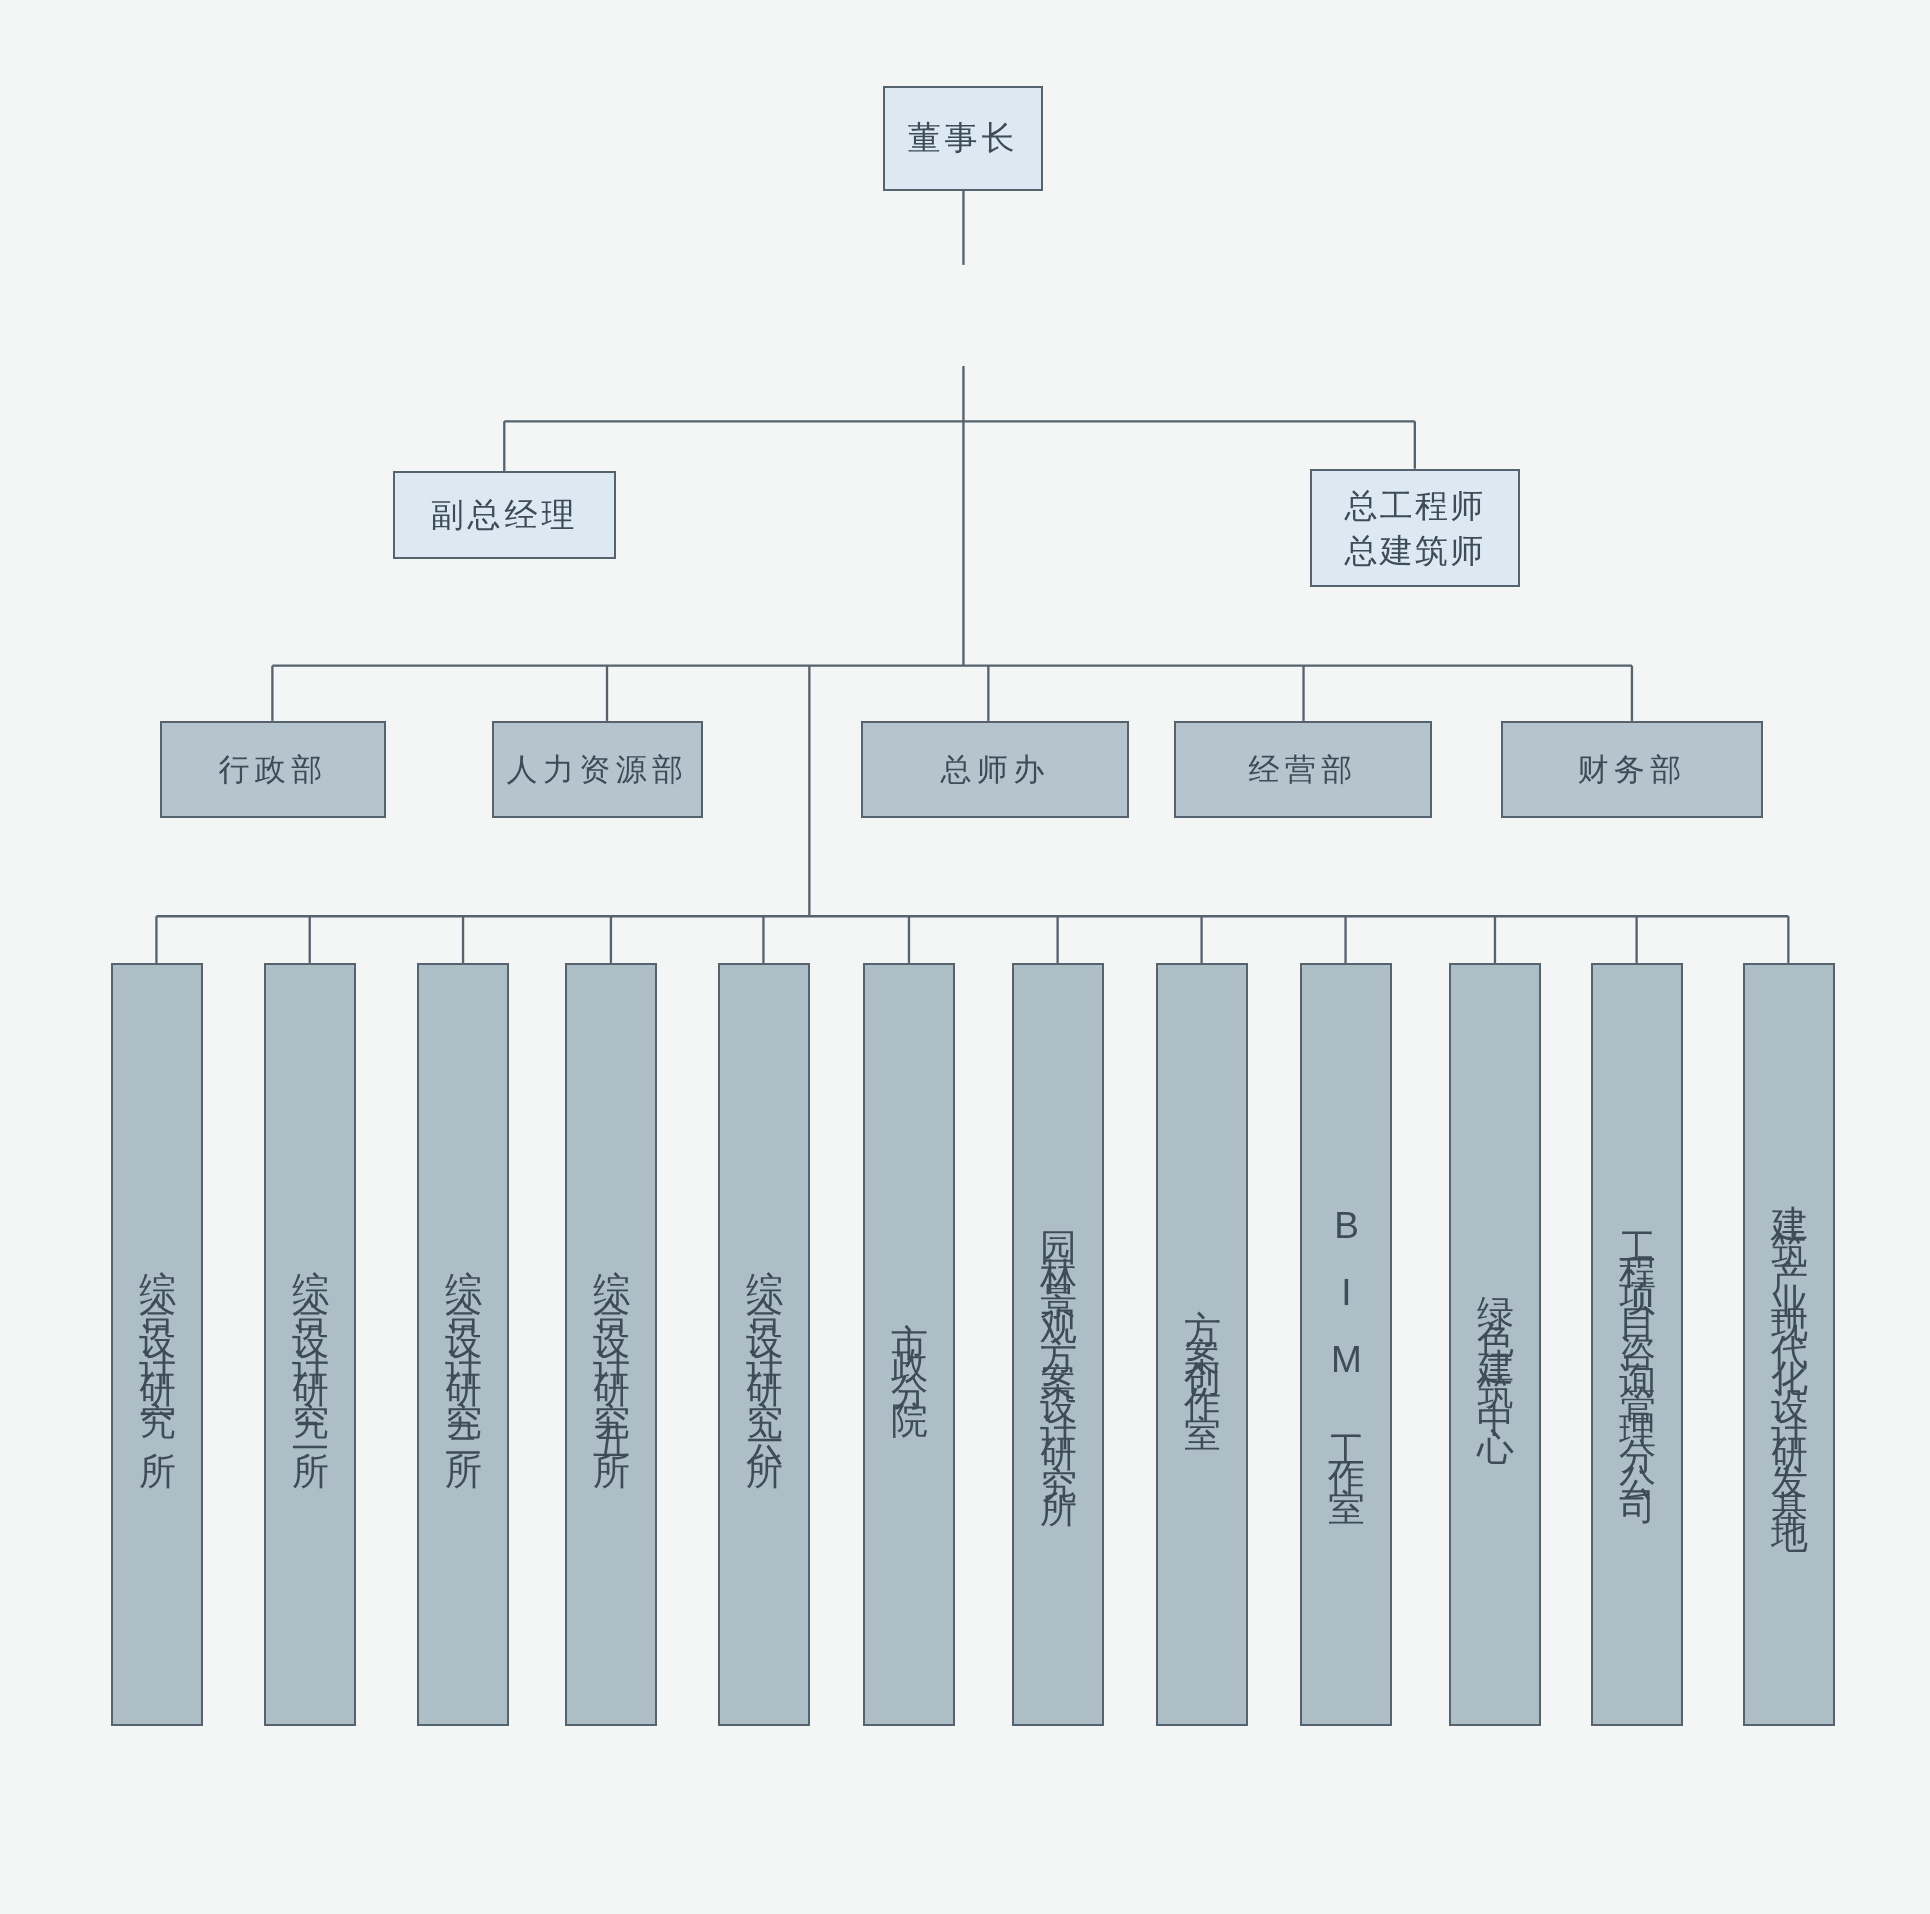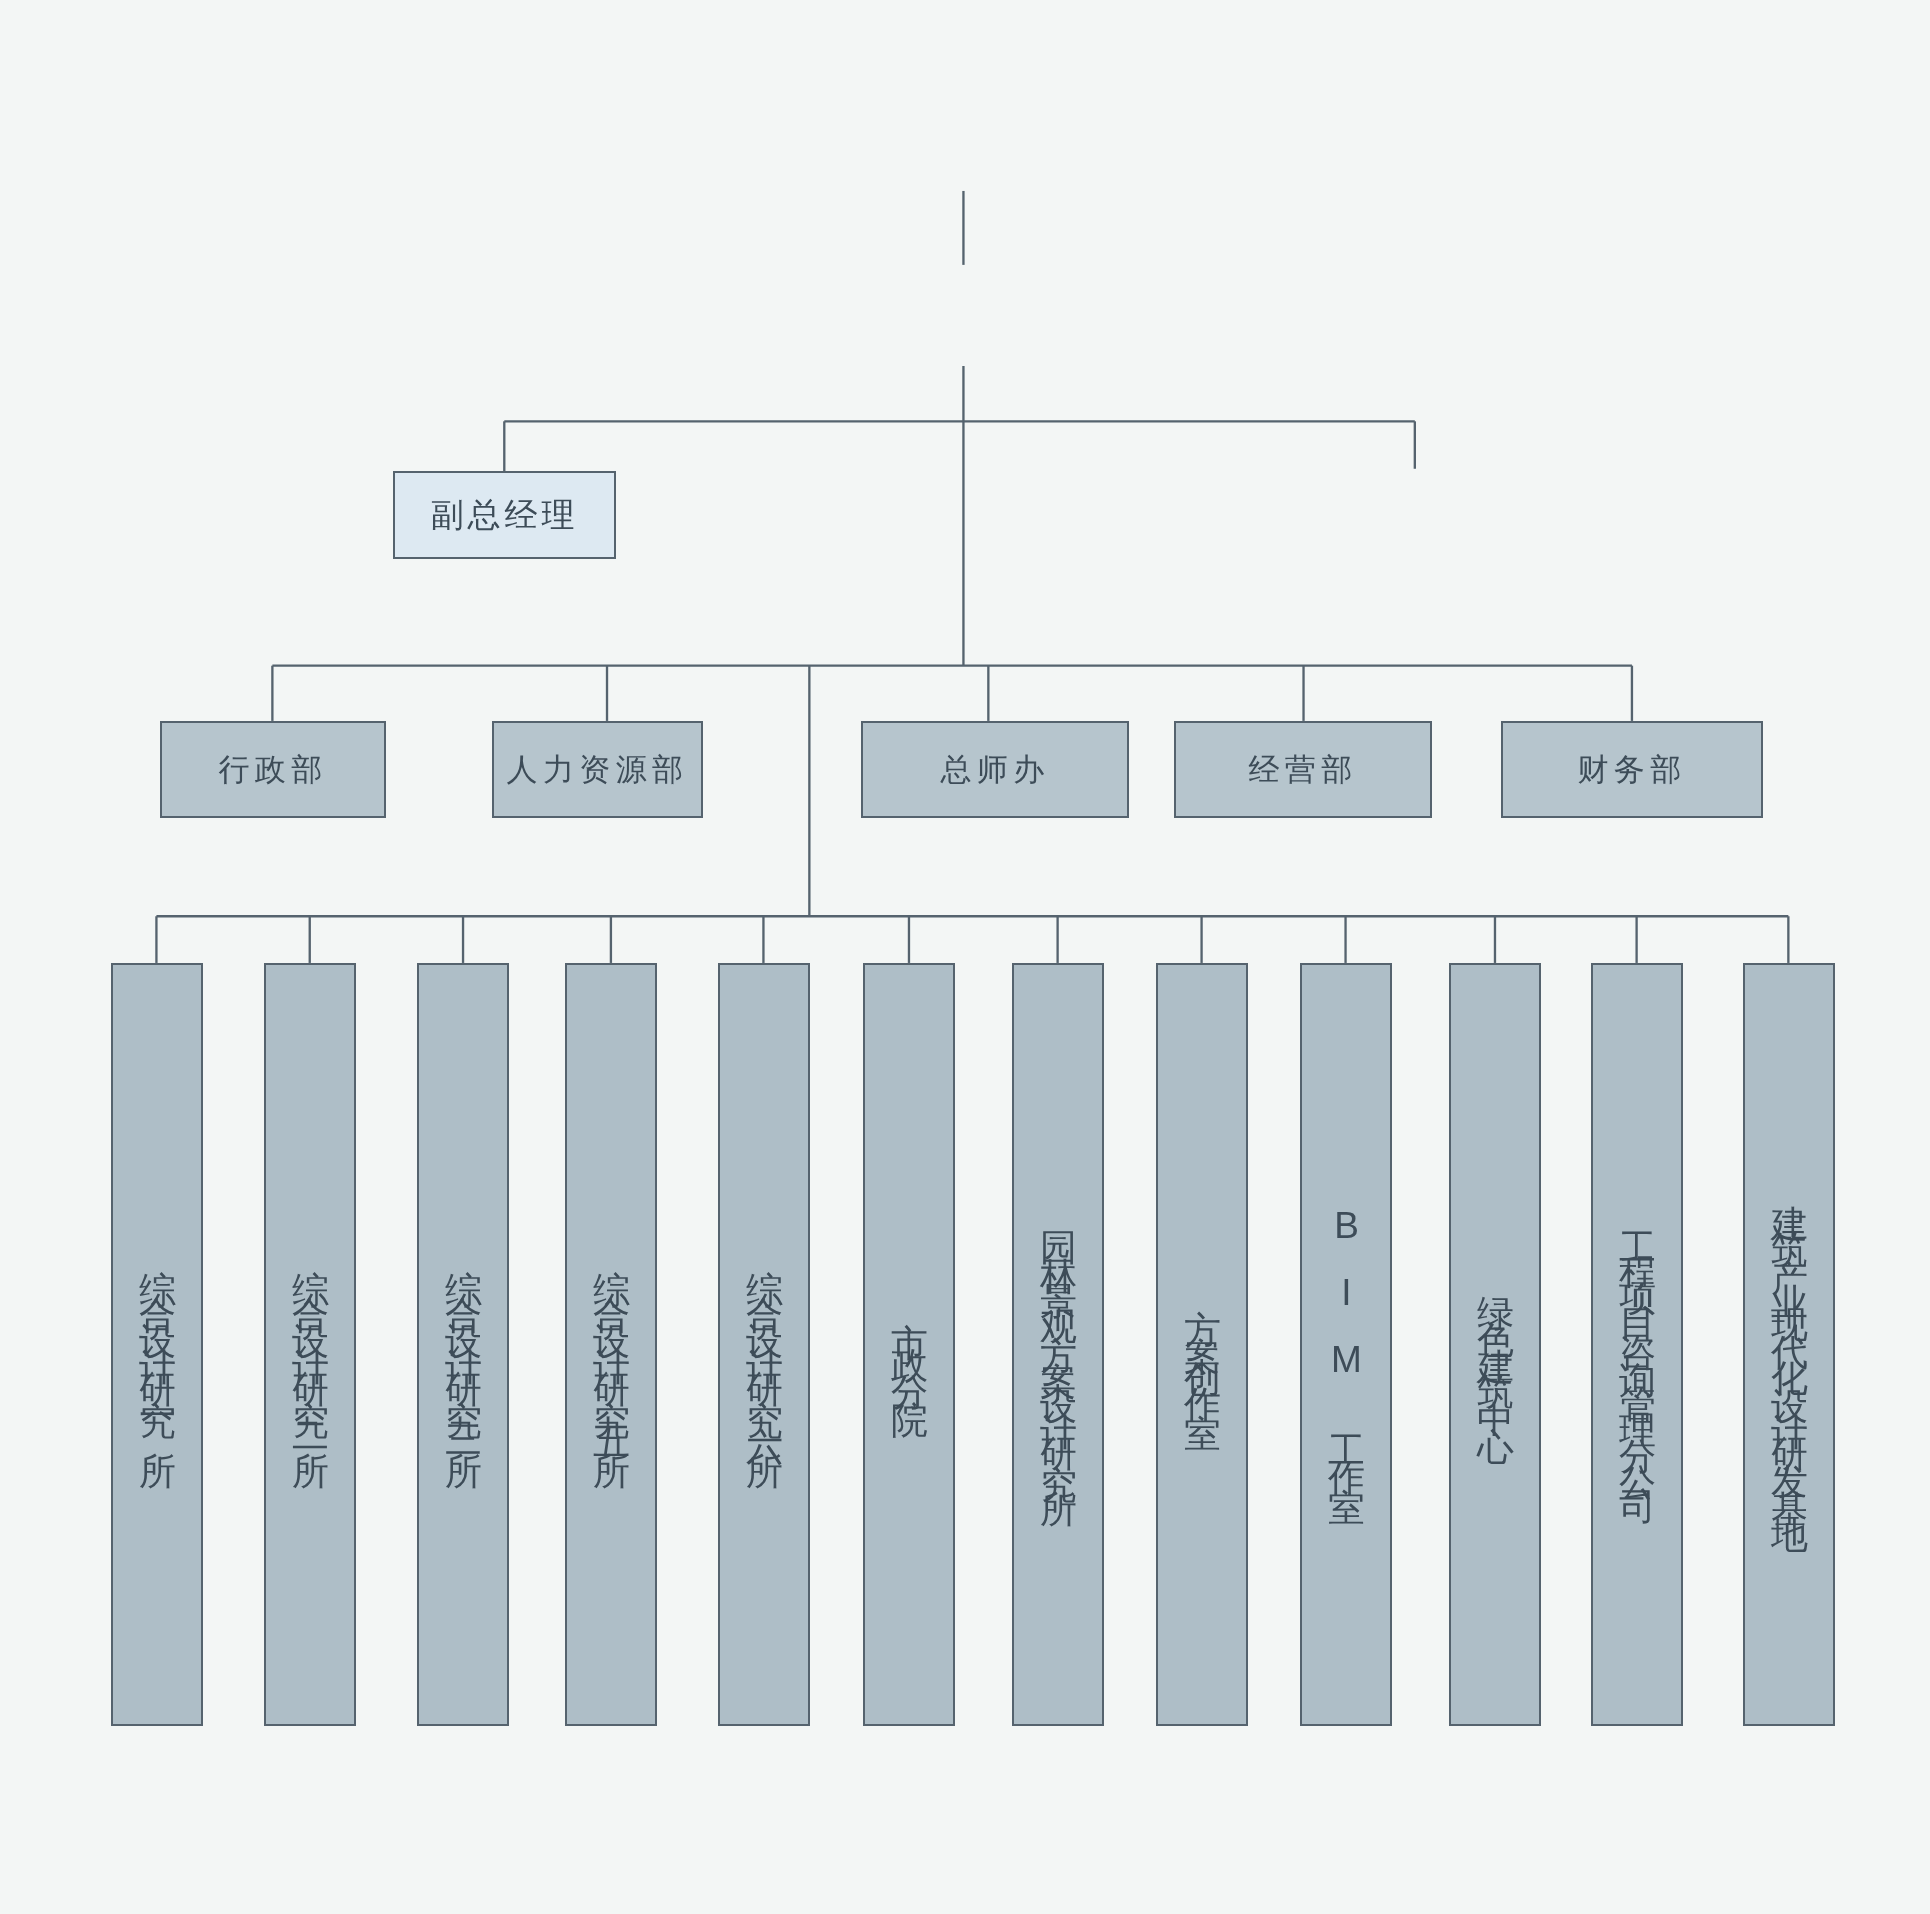--- a/index.html
+++ b/index.html
@@ -85,26 +85,35 @@
     <line x1="981" y1="1177" x2="981" y2="1237"></line>
     <line x1="1168" y1="1177" x2="1168" y2="1237"></line>
     <line x1="1359" y1="1177" x2="1359" y2="1237"></line>
     <line x1="1544" y1="1177" x2="1544" y2="1237"></line>
     <line x1="1729" y1="1177" x2="1729" y2="1237"></line>
     <line x1="1921" y1="1177" x2="1921" y2="1237"></line>
     <line x1="2103" y1="1177" x2="2103" y2="1237"></line>
     <line x1="2298" y1="1177" x2="2298" y2="1237"></line>
   </svg>
 
+  <div class="node top-node" style="left:883px; top:86px; width:160px; height:105px">
+    <span>董事长</span>
+  </div>
 
 
   <div class="node top-node" style="left:393px; top:471px; width:223px; height:88px">
     <span>副总经理</span>
   </div>
 
+  <div class="node top-node two-line" style="left:1310px; top:469px; width:210px; height:118px">
+    <span>
+      <span>总工程师</span>
+      <span>总建筑师</span>
+    </span>
+  </div>
 
   <div class="node dept" style="left:160px; width:226px">
     <span>行政部</span>
   </div>
   <div class="node dept" style="left:492px; width:211px">
     <span>人力资源部</span>
   </div>
   <div class="node dept" style="left:861px; width:268px">
     <span>总师办</span>
   </div>

